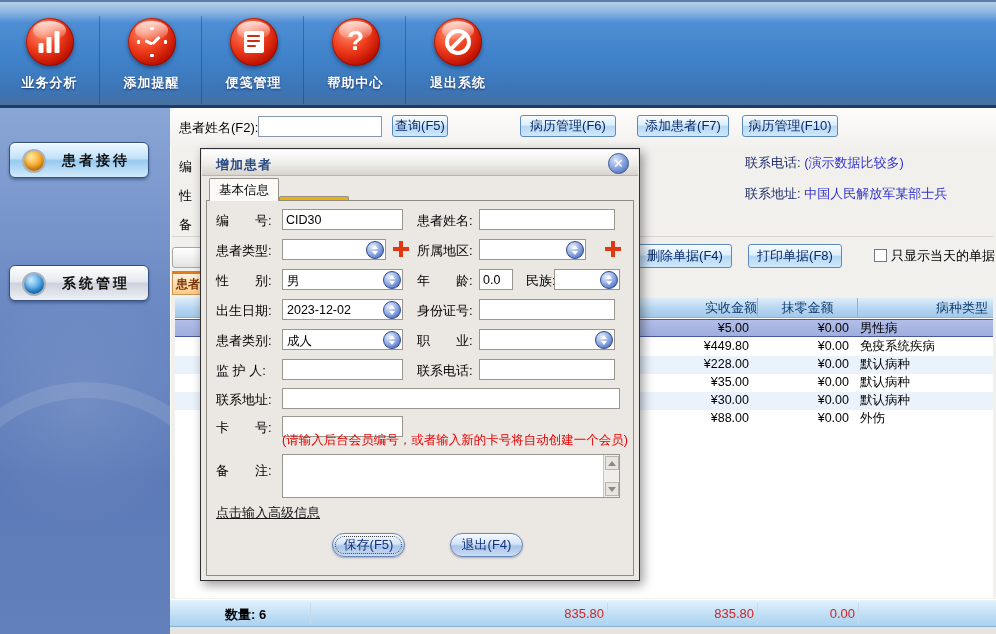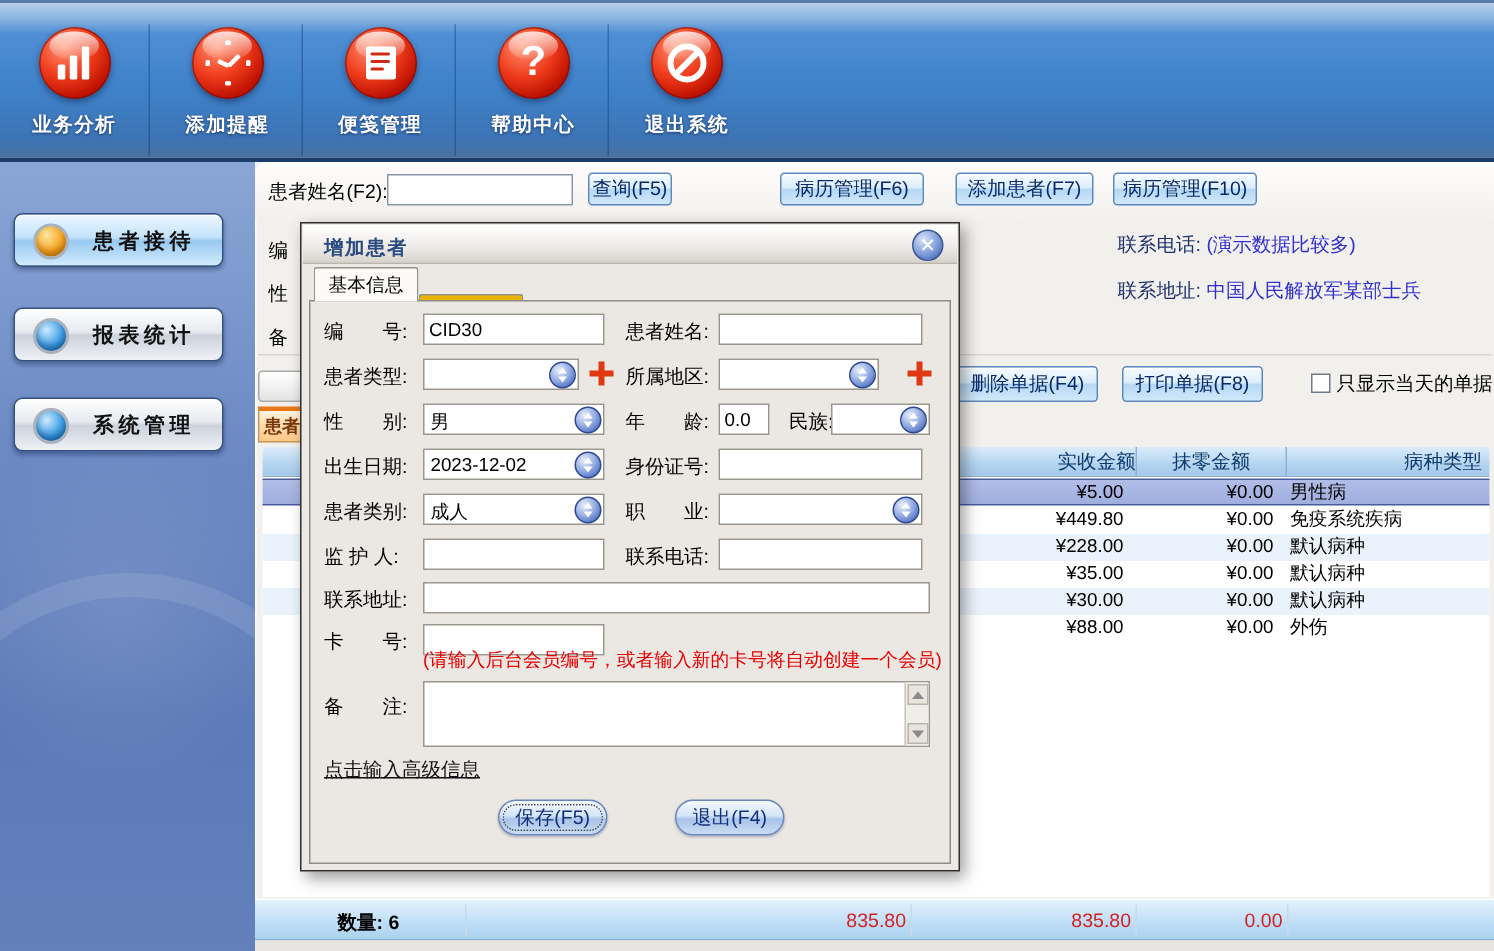--- a/index.html
+++ b/index.html
@@ -204,24 +204,20 @@
         </div>
       <div class="tb-label">退出系统</div>
     </div>
   </div>
 
   <div class="sidebar">
     <div class="nav-btn active" style="top:34px">
       <span class="nav-sphere orange"></span>
       <span class="nav-label">患者接待</span>
     </div>
-    <div class="nav-btn" style="top:97px">
-      <span class="nav-sphere"></span>
-      <span class="nav-label">报表统计</span>
-    </div>
     <div class="nav-btn" style="top:157px">
       <span class="nav-sphere"></span>
       <span class="nav-label">系统管理</span>
     </div>
   </div>
 
   <div class="main">
     <div class="search-row">
       <span class="search-label lbl">患者姓名(F2):</span>
       <input class="search-input" value="" style="">

